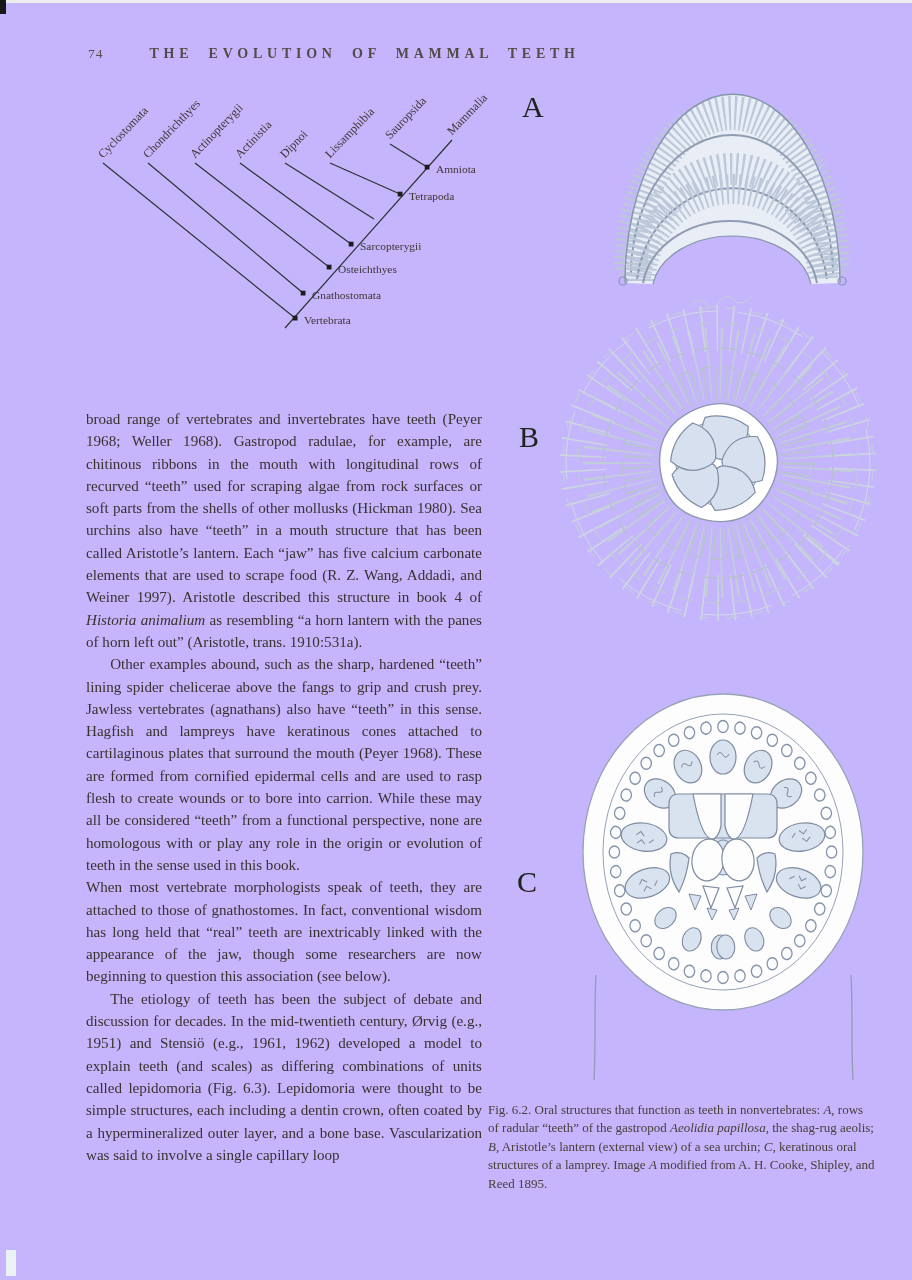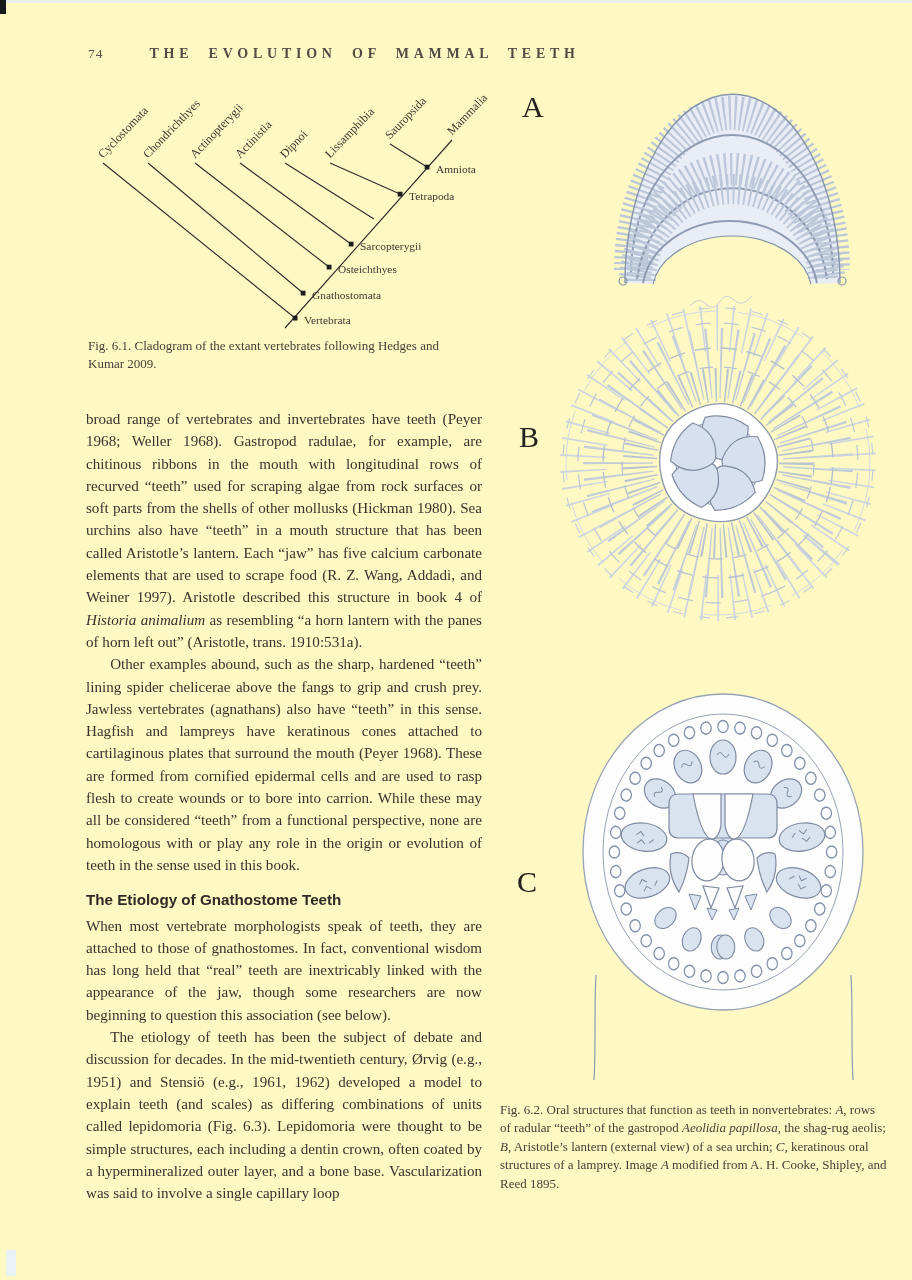--- a/index.html
+++ b/index.html
@@ -1,28 +1,28 @@
 <!DOCTYPE html>
 <html lang="en"><head>
 <meta charset="utf-8">
 <style>
   html,body{margin:0;padding:0;background:#ffffff;}
-  .page{position:relative;width:912px;height:1280px;background:#fef9c3;overflow:hidden;
+  .page{position:relative;width:912px;height:1280px;background:#c4b5fd;overflow:hidden;
         font-family:"Liberation Serif", serif;color:#37332d;}
   .corner-mark{position:absolute;left:0;top:0;width:6px;height:14px;background:#16181a;}
   .top-edge{position:absolute;left:0;top:0;width:100%;height:3px;background:#eceeee;}
   .bottom-mark{position:absolute;left:6px;bottom:4px;width:10px;height:26px;background:#eaf2f6;}
 
   .runhead{position:absolute;top:46px;left:88px;width:500px;display:flex;align-items:baseline;}
   .pagenum{font-size:13.5px;color:#56524b;margin-right:46px;letter-spacing:1px;}
   .runtitle{font-size:14px;color:#514c45;letter-spacing:0.34em;word-spacing:0.5em;font-weight:bold;}
 
   .caption{font-size:13px;line-height:1.42;color:#454138;}
   .cap1{position:absolute;left:88px;top:337px;width:384px;}
-  .cap2{position:absolute;left:500px;top:1101px;width:388px;}
+  .cap2{position:absolute;left:488px;top:1101px;width:388px;}
   .caption i{font-style:italic;}
 
   .bodycol{position:absolute;left:86px;top:408px;width:396px;font-size:15.1px;
            line-height:22.3px;text-align:justify;hyphens:auto;}
   .bodycol p{margin:0;}
   .bodycol p.indent{text-indent:1.6em;}
   .bodycol i{font-style:italic;}
   .sechead{font-family:"Liberation Sans", sans-serif;font-weight:bold;font-size:15.2px;
            margin:13px 0 3px 0;color:#2e2b26;}
 
@@ -80,26 +80,24 @@
     <g>
       <text class="node-label" x="356" y="91">Amniota</text>
       <text class="node-label" x="329" y="118">Tetrapoda</text>
       <text class="node-label" x="280" y="168">Sarcopterygii</text>
       <text class="node-label" x="258" y="191">Osteichthyes</text>
       <text class="node-label" x="232" y="217">Gnathostomata</text>
       <text class="node-label" x="224" y="242">Vertebrata</text>
     </g>
   </svg>
 
-  <div class="caption cap1">Fig. 6.1. Cladogram of the extant vertebrates following Hedges and Kumar 2009.</div>
 
   <div class="bodycol">
     <p><span>broad range of vertebrates and invertebrates have teeth (Peyer 1968; Weller 1968). Gastropod radulae, for example, are chitinous ribbons in the mouth with longitudinal rows of recurved “teeth” used for scraping algae from rock surfaces or soft parts from the shells of other mollusks (Hickman 1980). Sea urchins also have “teeth” in a mouth structure that has been called Aristotle’s lantern. Each “jaw” has five calcium carbonate elements that are used to scrape food (R. Z. Wang, Addadi, and Weiner 1997). Aristotle described this structure in book 4 of </span><i>Historia animalium</i><span> as resembling “a horn lantern with the panes of horn left out” (Aristotle, trans. 1910:531a).</span></p>
     <p class="indent">Other examples abound, such as the sharp, hardened “teeth” lining spider chelicerae above the fangs to grip and crush prey. Jawless vertebrates (agnathans) also have “teeth” in this sense. Hagfish and lampreys have keratinous cones attached to cartilaginous plates that surround the mouth (Peyer 1968). These are formed from cornified epidermal cells and are used to rasp flesh to create wounds or to bore into carrion. While these may all be considered “teeth” from a functional perspective, none are homologous with or play any role in the origin or evolution of teeth in the sense used in this book.</p>
-    <h2 class="sechead">The Etiology of Gnathostome Teeth</h2>
     <p>When most vertebrate morphologists speak of teeth, they are attached to those of gnathostomes. In fact, conventional wisdom has long held that “real” teeth are inextricably linked with the appearance of the jaw, though some researchers are now beginning to question this association (see below).</p>
     <p class="indent">The etiology of teeth has been the subject of debate and discussion for decades. In the mid-twentieth century, Ørvig (e.g., 1951) and Stensiö (e.g., 1961, 1962) developed a model to explain teeth (and scales) as differing combinations of units called lepidomoria (Fig. 6.3). Lepidomoria were thought to be simple structures, each including a dentin crown, often coated by a hypermineralized outer layer, and a bone base. Vascularization was said to involve a single capillary loop</p>
   </div>
 
   <div class="figletter lA">A</div>
   <div class="figletter lB">B</div>
   <div class="figletter lC">C</div>
 
   <svg style="left:595px;top:88px;" width="265" height="230" viewBox="0 0 265 230">
     <path d="M30,195 A107,188 0 0 1 245,195 L216,196 A80,57 0 0 0 58,196 Z" fill="#e9eef6" stroke="none"></path>

